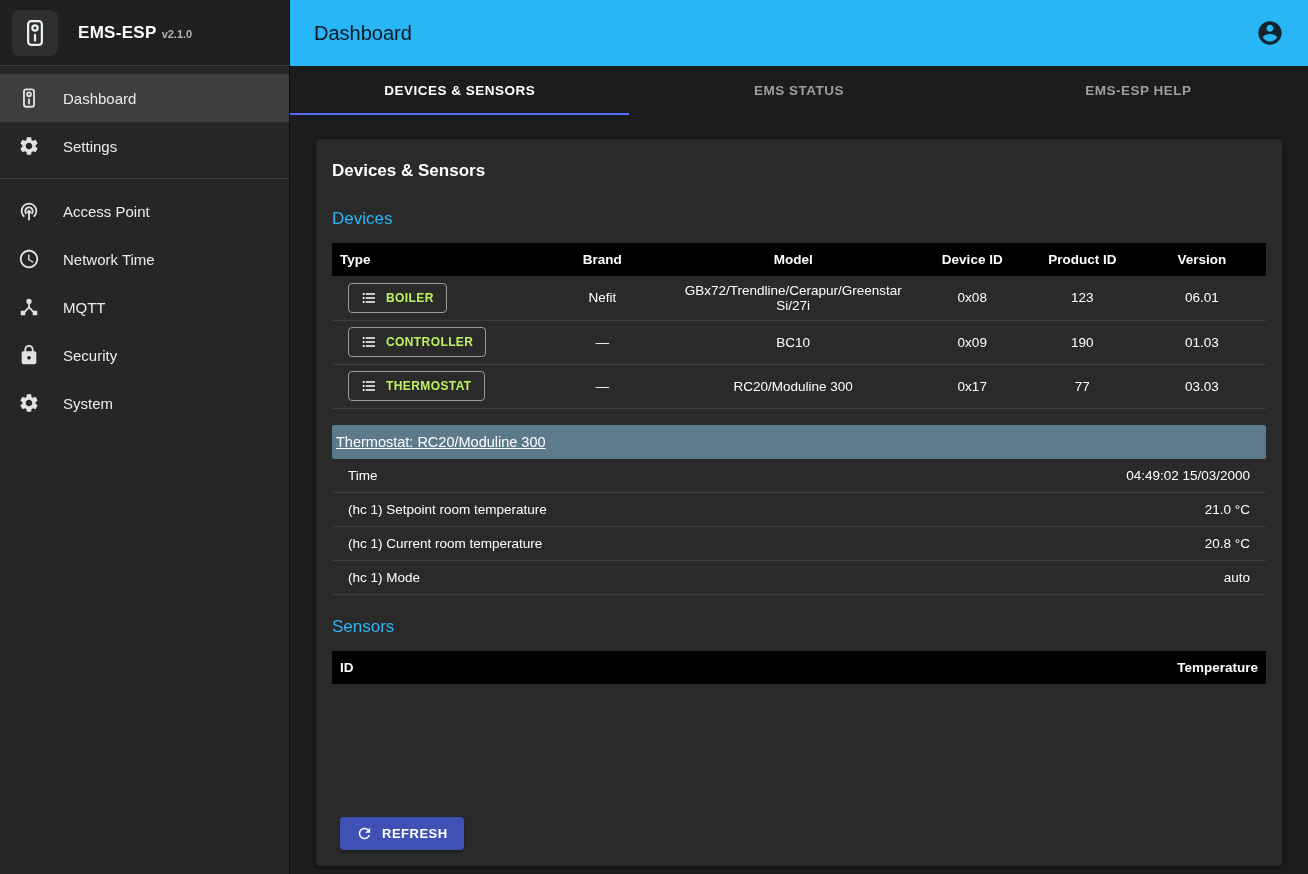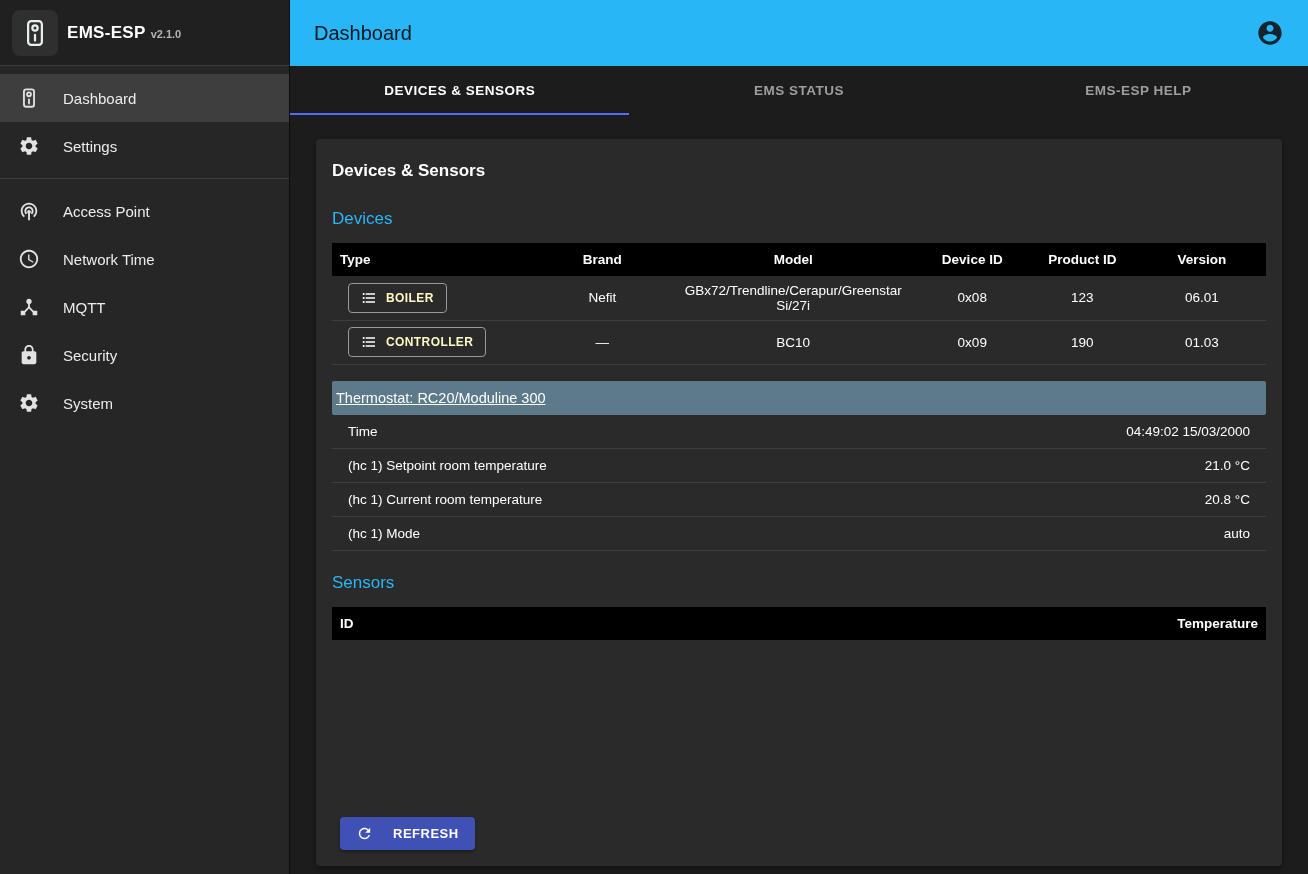--- a/index.html
+++ b/index.html
@@ -7,21 +7,21 @@
   body {
     font-family: "Liberation Sans", sans-serif;
     background: #1c1c1c;
     color: #fff;
     display: flex;
     overflow: hidden;
   }
 
   
   .sidebar { width: 290px; flex: none; background: #262626; display: flex; flex-direction: column; border-right: 1px solid #0d0d0d; }
-  .sidebar-header { height: 66px; flex: none; background: #202020; display: flex; align-items: center; gap: 9px; padding: 0 12px; border-bottom: 1px solid #3a3a3a; }
+  .sidebar-header { height: 66px; flex: none; background: #202020; display: flex; align-items: center; gap: 20px; padding: 0 12px; border-bottom: 1px solid #3a3a3a; }
   .logo-box { width: 46px; height: 46px; border-radius: 8px; background: #2f2f2f; display: flex; align-items: center; justify-content: center; }
   .logo-box svg { width: 30px; height: 30px; color: #e8f0ee; }
   .app-title { font-size: 17px; font-weight: bold; letter-spacing: .3px; }
   .app-version { font-size: 11px; color: #b5b5b5; font-weight: bold; margin-left: 5px; }
   .nav { padding-top: 8px; }
   .nav-item { height: 48px; display: flex; align-items: center; gap: 22px; padding: 0 17px; font-size: 15px; color: #ececec; cursor: pointer; }
   .nav-item.selected { background: #3e3e3e; }
   .nav-icon { width: 24px; height: 24px; flex: none; display: flex; align-items: center; justify-content: center; }
   .nav-icon svg { width: 22px; height: 22px; fill: #e2e2e2; }
   .nav-icon.stroke svg { fill: none; color: #e2e2e2; }
@@ -49,31 +49,31 @@
   thead th { background: #000; font-weight: bold; padding: 9px 8px; text-align: center; white-space: nowrap; }
   thead th:first-child { text-align: left; }
   tbody td { padding: 6px 16px; border-bottom: 1px solid #3e3e3e; text-align: center; height: 44px; }
   tbody td:first-child { text-align: left; }
   .devices-table th:nth-child(1) { width: 205px; }
   .devices-table th:nth-child(2) { width: 135px; }
   .devices-table th:nth-child(4) { width: 110px; }
   .devices-table th:nth-child(5) { width: 112px; }
   .devices-table th:nth-child(6) { width: 130px; }
 
-  .type-btn { display: inline-flex; align-items: center; gap: 9px; background: transparent; border: 1px solid #9a9a9a; border-radius: 4px; color: #fef9c3; font-family: inherit; font-size: 12px; font-weight: bold; letter-spacing: .4px; padding: 6px 12px; cursor: pointer; }
+  .type-btn { display: inline-flex; align-items: center; gap: 9px; background: transparent; border: 1px solid #9a9a9a; border-radius: 4px; color: #bef264; font-family: inherit; font-size: 12px; font-weight: bold; letter-spacing: .4px; padding: 6px 12px; cursor: pointer; }
   .type-btn svg { width: 16px; height: 16px; fill: #fff; }
 
   .detail-header { background: #5d7a8a; padding: 9px 4px; font-size: 14.5px; margin-top: 16px; border-radius: 2px; text-decoration: underline; }
   .kv-row { display: flex; justify-content: space-between; align-items: center; padding: 0 16px; height: 34px; border-bottom: 1px solid #3e3e3e; font-size: 13.5px; }
 
   .sensors-table tbody td { height: 34px; }
   .sensors-table th:last-child, .sensors-table td:last-child { text-align: right; }
 
   .actions { margin-top: auto; display: flex; justify-content: space-between; padding: 26px 8px 2px; }
-  .btn { display: inline-flex; align-items: center; gap: 20px; border: none; border-radius: 4px; padding: 8px 16px; font-family: inherit; font-size: 13px; font-weight: bold; letter-spacing: .5px; color: #fff; cursor: pointer; box-shadow: 0 2px 3px rgba(0,0,0,.35); }
+  .btn { display: inline-flex; align-items: center; gap: 9px; border: none; border-radius: 4px; padding: 8px 16px; font-family: inherit; font-size: 13px; font-weight: bold; letter-spacing: .5px; color: #fff; cursor: pointer; box-shadow: 0 2px 3px rgba(0,0,0,.35); }
   .btn svg { width: 17px; height: 17px; fill: #fff; }
   .btn-refresh { background: #3f51b5; }
   .btn-scan { background: #29b6f6; }
 </style>
 </head>
 <body>
 
 <aside class="sidebar">
   <div class="sidebar-header">
     <div class="logo-box">
@@ -210,20 +210,35 @@
                   </svg>
                 <span>CONTROLLER</span>
               </button>
             </td>
             <td>—</td>
             <td>BC10</td>
             <td>0x09</td>
             <td>190</td>
             <td>01.03</td>
           </tr>
+          <tr>
+            <td>
+              <button class="type-btn">
+                <svg viewBox="0 0 24 24">
+                    <path d="M4 10.5c-.83 0-1.5.67-1.5 1.5s.67 1.5 1.5 1.5 1.5-.67 1.5-1.5-.67-1.5-1.5-1.5zm0-6c-.83 0-1.5.67-1.5 1.5S3.17 7.5 4 7.5 5.5 6.83 5.5 6 4.83 4.5 4 4.5zm0 12c-.83 0-1.5.68-1.5 1.5s.68 1.5 1.5 1.5 1.5-.68 1.5-1.5-.67-1.5-1.5-1.5zM7 19h14v-2H7v2zm0-6h14v-2H7v2zm0-8v2h14V5H7z"></path>
+                  </svg>
+                <span>THERMOSTAT</span>
+              </button>
+            </td>
+            <td>—</td>
+            <td>RC20/Moduline 300</td>
+            <td>0x17</td>
+            <td>77</td>
+            <td>03.03</td>
+          </tr>
         </tbody>
       </table>
 
       <div class="detail-header">Thermostat: RC20/Moduline 300</div>
 
       <div class="kv-row">
         <span>Time</span>
         <span>04:49:02 15/03/2000</span>
       </div>
       <div class="kv-row">

